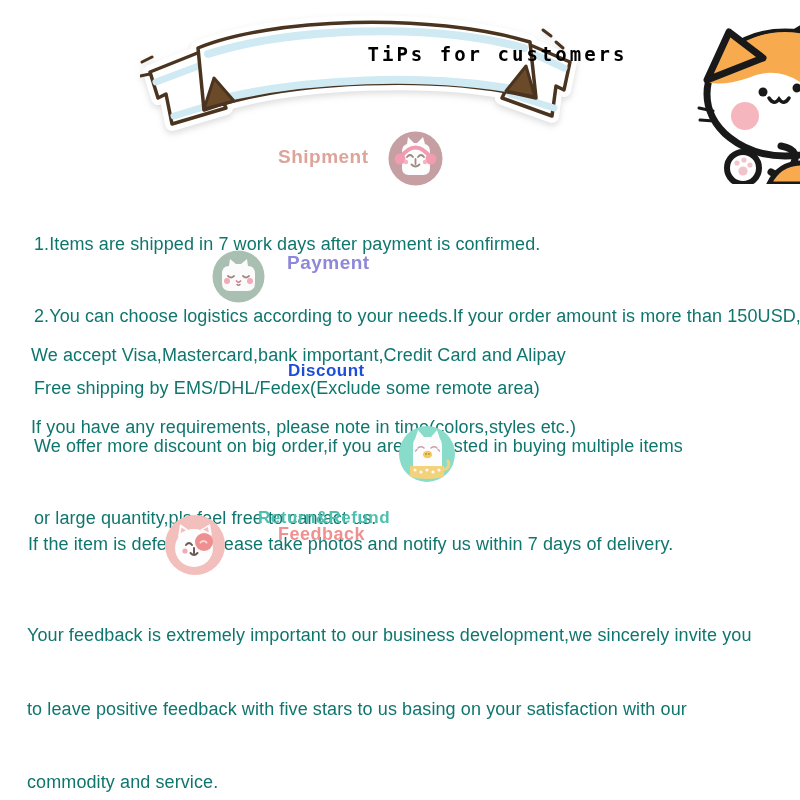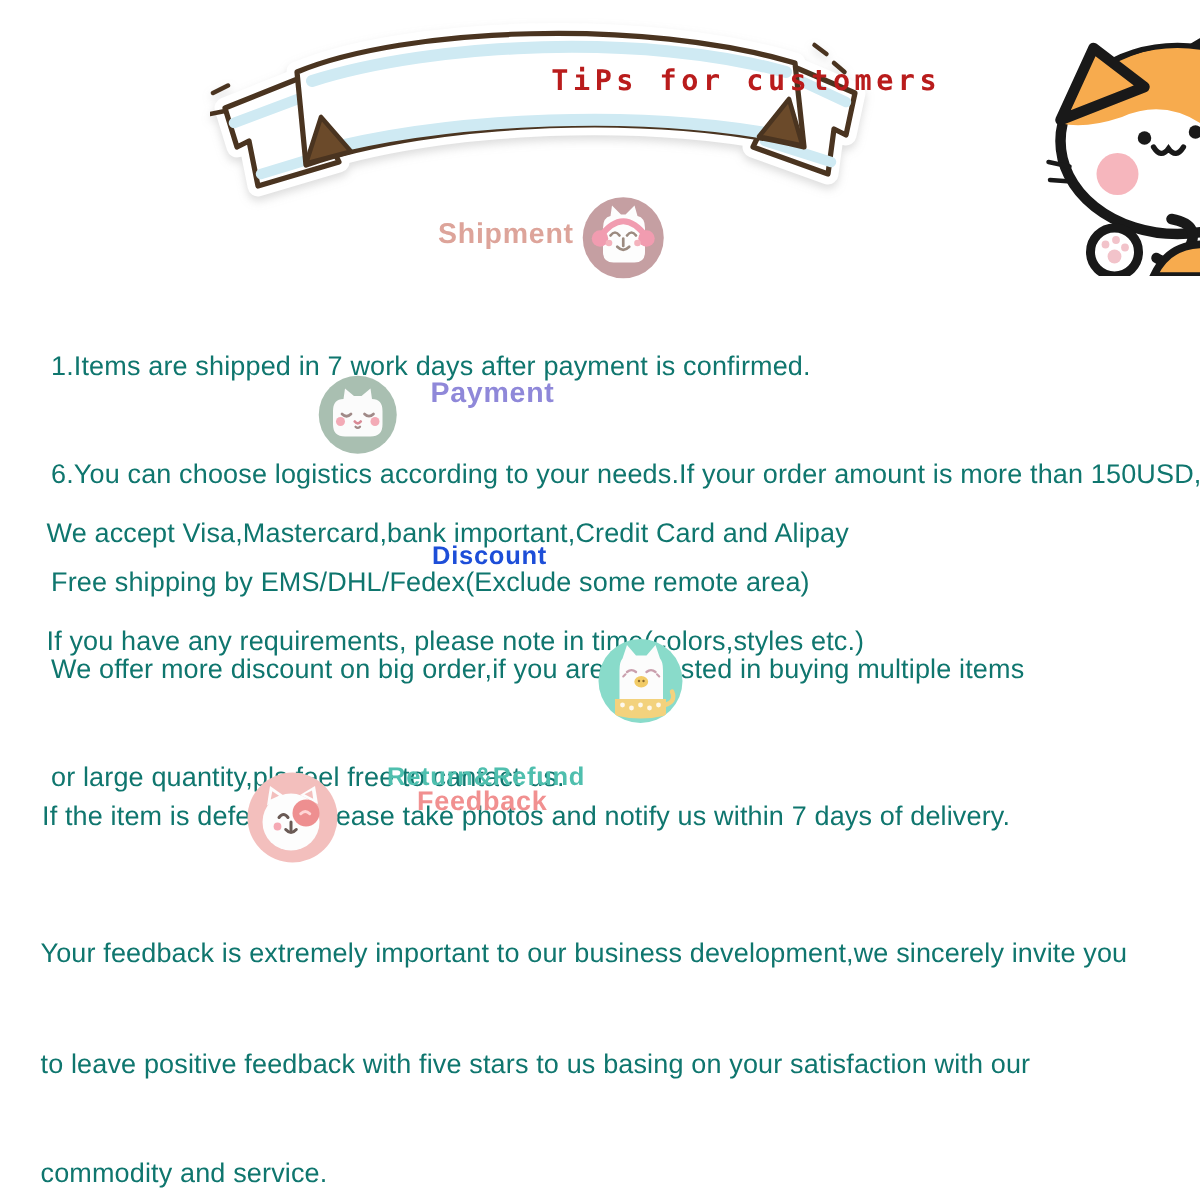--- a/index.html
+++ b/index.html
@@ -57,21 +57,21 @@
     <path d="M 64,107 L 94,99 L 74,76 Z" fill="#6b4a2a" stroke="#4a3420" stroke-width="3" stroke-linejoin="round"></path>
     <path d="M 395,95 L 366,89 L 386,64 Z" fill="#6b4a2a" stroke="#4a3420" stroke-width="3" stroke-linejoin="round"></path>
 
     <g stroke="#4a3420" stroke-width="3" stroke-linecap="round">
       <path d="M 2,60 L 12,55"></path>
         <path d="M 0,74 L 10,72"></path>
       <path d="M 403,28 L 411,34"></path>
         <path d="M 416,40 L 423,46"></path>
     </g>
   </svg>
-  <div class="banner-title" style="color: #b91c1c;">TiPs for customers</div>
+  <div class="banner-title" style="color: #000000;">TiPs for customers</div>
 </div>
 
 <div class="mascot-wrap">
   <svg width="107" height="168" viewBox="0 0 107 168">
     <defs>
       <clipPath id="headclip">
           <ellipse cx="92" cy="78" rx="78" ry="62"></ellipse>
         </clipPath>
     </defs>
 
@@ -97,39 +97,39 @@
     <circle cx="50" cy="152" r="16" fill="#ffffff" stroke="#191919" stroke-width="6"></circle>
     <circle cx="44" cy="147" r="2.6" fill="#f2c3ca"></circle>
     <circle cx="51" cy="144" r="2.6" fill="#f2c3ca"></circle>
     <circle cx="57" cy="149" r="2.6" fill="#f2c3ca"></circle>
     <circle cx="50" cy="155" r="4.6" fill="#f2c3ca"></circle>
 
     <path d="M 76,168 Q 88,142 120,148 L 120,168 Z" fill="#f7ab4e" stroke="#191919" stroke-width="5"></path>
   </svg>
 </div>
 
-<div class="heading" style="left: 292px; top: 146px; font-size: 19px; color: rgb(221, 164, 154);">Shipment</div>
+<div class="heading" style="left: 278px; top: 146px; font-size: 19px; color: rgb(221, 164, 154);">Shipment</div>
 
 <div class="abs" style="left:387px;top:130px;">
   <svg width="57" height="57" viewBox="0 0 57 57">
     <circle cx="28.5" cy="28.5" r="27" fill="#c59fa2"></circle>
     <path d="M 15,22 Q 15,15 20,14 L 21,7 L 27,13 L 30,13 L 36,7 L 38,14 Q 43,15 43,22 L 43,38 Q 43,45 36,45 L 22,45 Q 15,45 15,38 Z" fill="#fdfdfd"></path>
     <path d="M 13,28 Q 28.5,7 44,28" stroke="#f19cb0" stroke-width="4" fill="none" stroke-linecap="round"></path>
     <circle cx="13" cy="29" r="5.5" fill="#f19cb0"></circle>
     <circle cx="44" cy="29" r="5.5" fill="#f19cb0"></circle>
     <path d="M 20,27 Q 23,23 26,27 M 31,27 Q 34,23 37,27" stroke="#9c8b80" stroke-width="1.8" fill="none" stroke-linecap="round"></path>
     <circle cx="19" cy="32" r="2.2" fill="#f4b3bd"></circle>
     <circle cx="38" cy="32" r="2.2" fill="#f4b3bd"></circle>
     <path d="M 28.5,29 L 28.5,34 M 24.5,34.5 Q 28.5,38.5 32.5,34.5" stroke="#9c8b80" stroke-width="1.8" fill="none" stroke-linecap="round"></path>
   </svg>
 </div>
 
 <div class="text-block" style="left:34px;top:184px;">
   <div>1.Items are shipped in 7 work days after payment is confirmed.</div>
-  <div>6.You can choose logistics according to your needs.If your order amount is more than 150USD,</div>
+  <div>2.You can choose logistics according to your needs.If your order amount is more than 150USD,</div>
   <div>Free shipping by EMS/DHL/Fedex(Exclude some remote area)</div>
 </div>
 
 <div class="abs" style="left:212px;top:250px;">
   <svg width="53" height="53" viewBox="0 0 53 53">
     <circle cx="26.5" cy="26.5" r="26" fill="#a9bfb1"></circle>
     <path d="M 10,24 Q 10,16 17,16 L 18,9 L 24,14 L 29,14 L 35,9 L 36,16 Q 43,16 43,24 L 43,33 Q 43,41 35,41 L 18,41 Q 10,41 10,33 Z" fill="#fbfbfb"></path>
     <path d="M 16,26 Q 19,29 22,26 M 31,26 Q 34,29 37,26" stroke="#a08a88" stroke-width="1.8" fill="none" stroke-linecap="round"></path>
     <circle cx="15" cy="31" r="3" fill="#f3aab6"></circle>
     <circle cx="38" cy="31" r="3" fill="#f3aab6"></circle>

